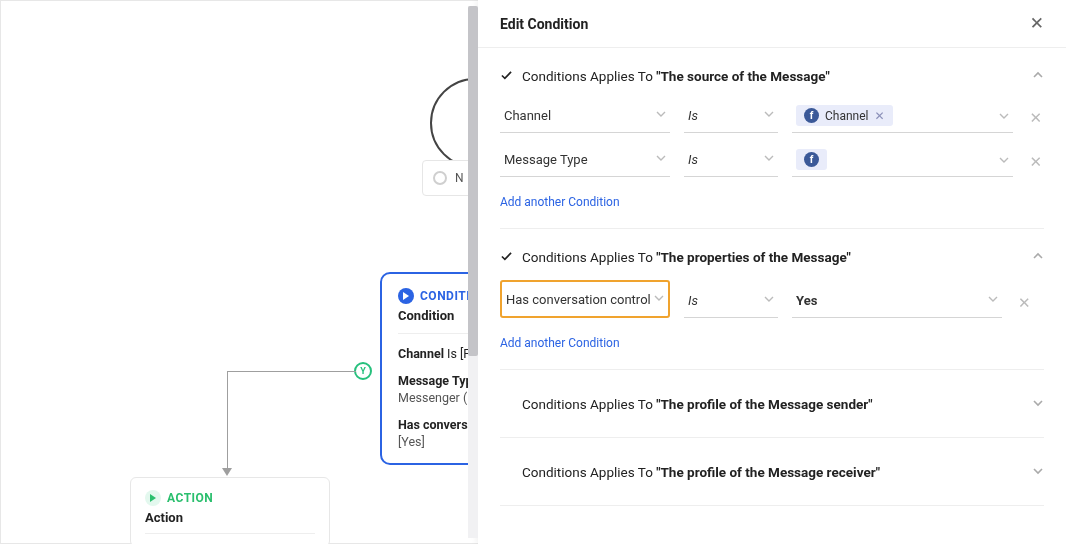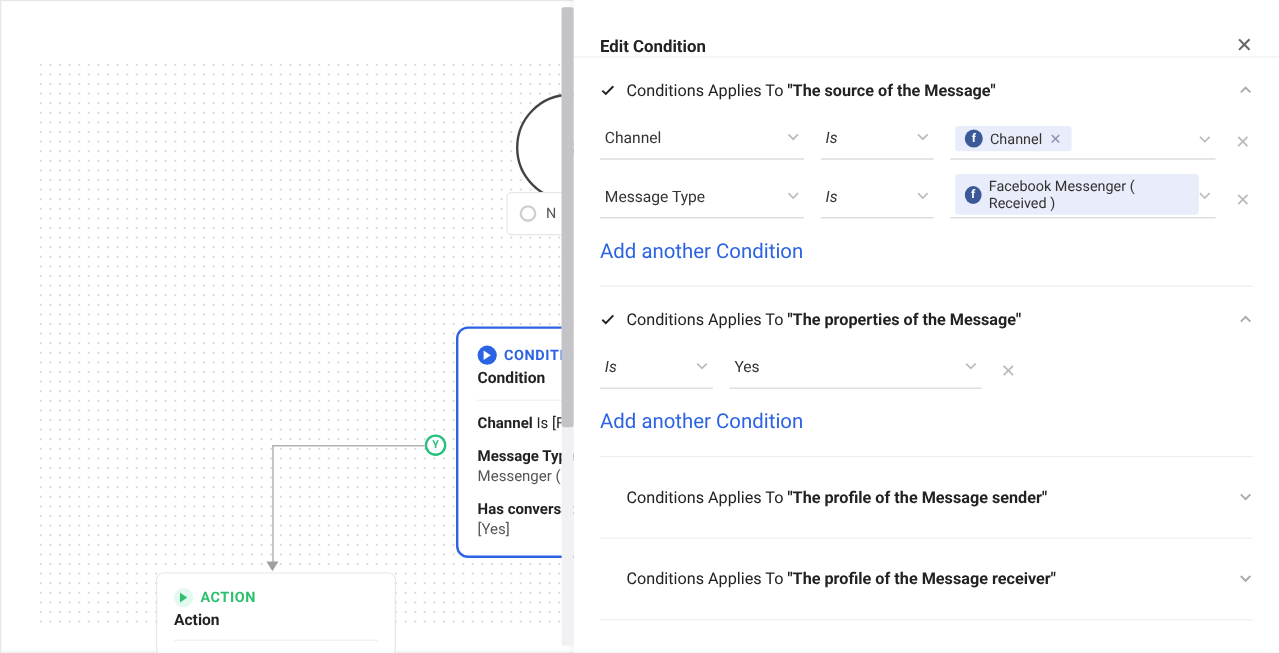--- a/index.html
+++ b/index.html
@@ -31,44 +31,44 @@
   .arrow-head{position:absolute;left:192px;top:418px;width:0;height:0;border-left:5px solid transparent;border-right:5px solid transparent;border-top:8px solid #9f9f9f;}
   .action-card{position:absolute;left:100px;top:427px;width:200px;background:#fff;border:1px solid #e7e7e7;border-radius:6px;padding:12px 14px;}
   .action-head{display:flex;align-items:center;gap:6px;color:#2bbf6e;font-size:12px;font-weight:700;letter-spacing:.5px;}
   .action-head .icon{width:16px;height:16px;border-radius:50%;background:#e3f8ee;display:flex;align-items:center;justify-content:center;}
   .action-head .icon::after{content:"";width:0;height:0;border-left:6px solid #2bbf6e;border-top:4px solid transparent;border-bottom:4px solid transparent;}
   .action-title{font-size:13px;font-weight:700;color:#222;margin-top:4px;border-bottom:1px solid #eee;padding-bottom:8px;}
   
   .panel{position:absolute;right:0;top:0;bottom:0;width:588px;background:#fff;box-shadow:-2px 0 6px rgba(0,0,0,.06);}
   .panel-scrollbar{position:absolute;left:-10px;top:6px;bottom:6px;width:10px;background:#f1f1f3;}
   .panel-scrollbar .thumb{position:absolute;left:0;top:0;width:10px;height:350px;background:#c4c4c8;border-radius:2px;}
-  .panel-header{height:48px;display:flex;align-items:flex-end;padding:0 22px;border-bottom:1px solid #eee;}
+  .panel-header{height:48px;display:flex;align-items:center;padding:0 22px;border-bottom:1px solid #eee;}
   .panel-header h2{font-size:14px;font-weight:700;}
   .panel-header .close{margin-left:auto;color:#666;cursor:pointer;font-size:17px;line-height:1;}
   .panel-body{position:absolute;top:48px;left:0;right:0;bottom:0;overflow:hidden;padding:0 22px;}
   .section{border-bottom:1px solid #eee;padding:18px 0 18px 0;}
   .section-head{display:flex;align-items:center;gap:10px;cursor:pointer;}
   .check{width:12px;height:12px;display:flex;align-items:center;justify-content:center;color:#222;}
   .head-text{font-size:13.5px;color:#222;}
   .head-text b{font-weight:700;}
   .chev{margin-left:auto;color:#aaa;transition:.15s;}
   .rows{margin-top:14px;display:flex;flex-direction:column;gap:0;}
   .row{display:flex;align-items:flex-end;gap:14px;position:relative;padding-bottom:10px;}
   .sel{flex:1;position:relative;border-bottom:1px solid #d5d5d5;height:34px;display:flex;align-items:center;padding:0 4px;font-size:13px;color:#333;}
   .sel.narrow{flex:0 0 94px;max-width:94px;font-style:italic;}
   .sel.mid{flex:0 0 170px;max-width:170px;}
-  .sel.wide{flex:0 0 210px;max-width:210px;}
+  .sel.wide{flex:0 0 210px;max-width:210px;font-weight:bold;}
   .sel .dd{margin-left:auto;color:#bbb;font-size:11px;}
   .sel.highlight{border:2px solid #f0a32e;border-radius:3px;height:38px;}
   .chipwrap{border-bottom:1px solid #d5d5d5;min-height:34px;display:flex;align-items:center;padding:2px 4px;flex:1;}
   .chip{display:inline-flex;align-items:center;gap:6px;background:#e9ecfa;border-radius:3px;padding:3px 8px;font-size:12px;color:#333;}
   .chip .fb{width:15px;height:15px;border-radius:50%;background:#3b5998;color:#fff;display:flex;align-items:center;justify-content:center;font-size:10px;font-weight:700;}
   .chip .x{color:#8a8fb8;font-size:12px;cursor:pointer;}
   .row-del{color:#bbb;font-size:15px;cursor:pointer;padding:0 2px 6px;}
-  .add-link{color:#2b63e3;font-size:17px;margin-top:8px;display:inline-block;cursor:pointer;}
+  .add-link{color:#2b63e3;font-size:12px;margin-top:8px;display:inline-block;cursor:pointer;}
   .section.collapsed{padding:24px 0;}
   .check svg{width:11px;height:11px;}
   .blank-check{width:12px;}
 </style>
 </head>
 <body>
 <div class="frame"></div>
 
 <div class="canvas">
   <div class="start-node">
@@ -164,21 +164,20 @@
             </div>
         <div class="sel narrow">
               <span>Is</span>
               <span class="dd"><svg width="10" height="10" viewBox="0 0 10 10">
                   <path d="M1 3 L5 7 L9 3" fill="none" stroke="#bbb" stroke-width="1.4"></path>
                 </svg></span>
             </div>
         <div class="chipwrap">
               <span class="chip">
                 <span class="fb">f</span>
-                <span>Facebook Messenger ( Received )</span>
               </span>
               <span class="dd" style="margin-left:auto"><svg width="10" height="10" viewBox="0 0 10 10">
                   <path d="M1 3 L5 7 L9 3" fill="none" stroke="#bbb" stroke-width="1.4"></path>
                 </svg></span>
             </div>
         <span class="row-del">✕</span>
       </div>
         </div>
     <a class="add-link">Add another Condition</a>
   </div>
@@ -189,20 +188,26 @@
               <path d="M1 6 L4.2 9 L11 2" fill="none" stroke="#222" stroke-width="1.8"></path>
             </svg>
           </span>
       <span class="head-text">Conditions Applies To <b>"The properties of the Message"</b></span>
       <span class="chev"><svg width="12" height="12" viewBox="0 0 12 12">
               <path d="M2 8 L6 4 L10 8" fill="none" stroke="#aaa" stroke-width="1.6"></path>
             </svg></span>
     </div>
     <div class="rows">
           <div class="row">
+        <div class="sel mid highlight">
+              <span>Has conversation control</span>
+              <span class="dd"><svg width="10" height="10" viewBox="0 0 10 10">
+                  <path d="M1 3 L5 7 L9 3" fill="none" stroke="#bbb" stroke-width="1.4"></path>
+                </svg></span>
+            </div>
         <div class="sel narrow">
               <span>Is</span>
               <span class="dd"><svg width="10" height="10" viewBox="0 0 10 10">
                   <path d="M1 3 L5 7 L9 3" fill="none" stroke="#bbb" stroke-width="1.4"></path>
                 </svg></span>
             </div>
         <div class="sel wide">
               <span>Yes</span>
               <span class="dd"><svg width="10" height="10" viewBox="0 0 10 10">
                   <path d="M1 3 L5 7 L9 3" fill="none" stroke="#bbb" stroke-width="1.4"></path>

